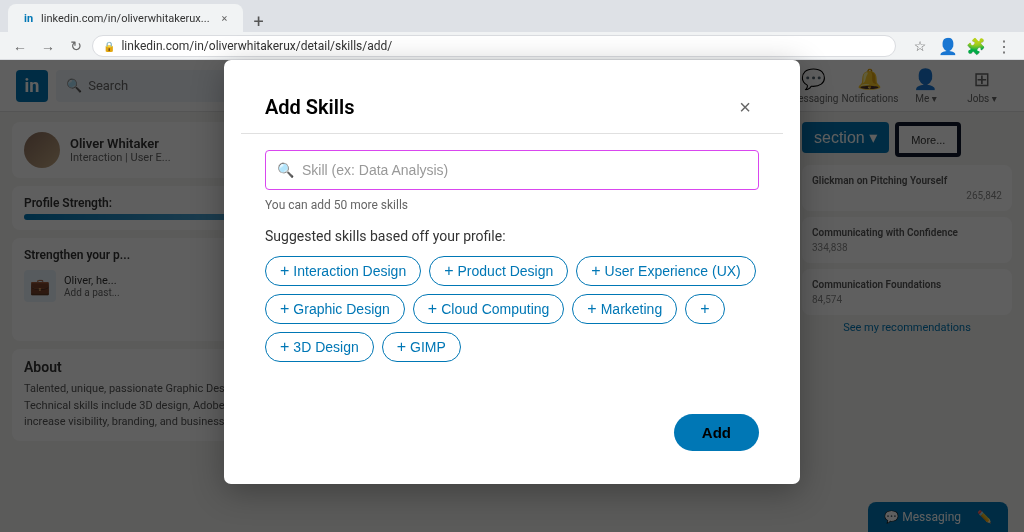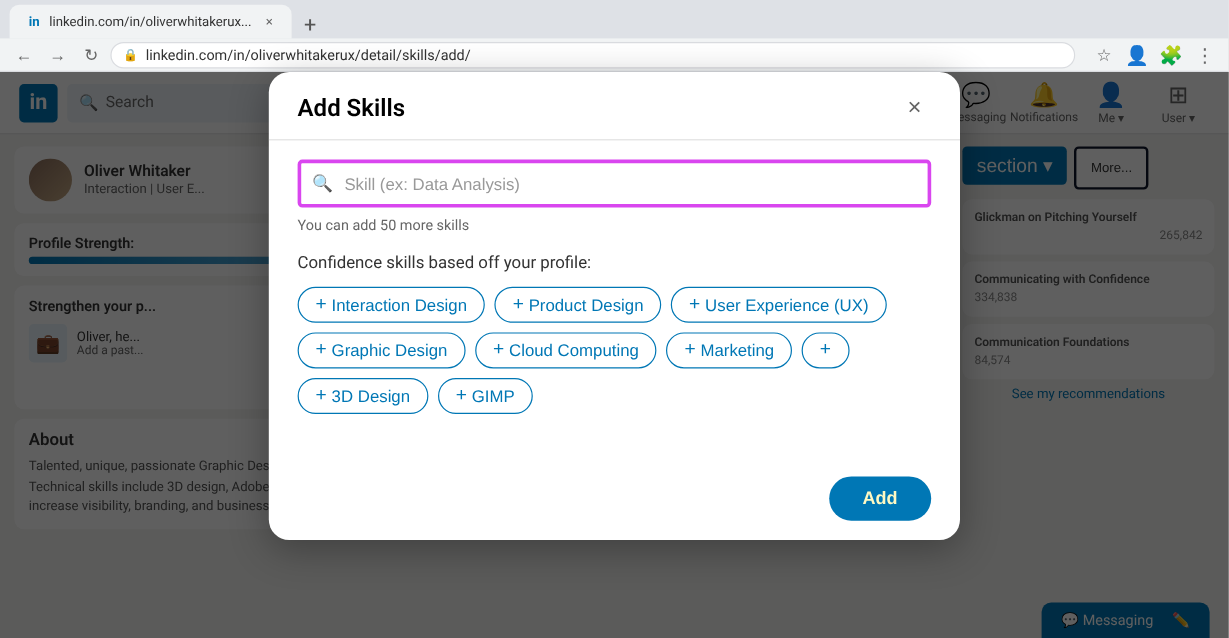--- a/index.html
+++ b/index.html
@@ -127,21 +127,21 @@
       color: white;
       border: none;
       border-radius: 4px;
       padding: 6px 12px;
       font-size: 16px;
       cursor: pointer;
       margin-bottom: 4px;
     }
     .more-btn {
       background: white;
-      border: 2px solid #0f172a;
+      border: 4px solid #0f172a;
       color: #333;
       border-radius: 4px;
       padding: 6px 12px;
       font-size: 11px;
       cursor: pointer;
     }
 
     
     .overlay {
       position: absolute;
@@ -154,24 +154,24 @@
     }
 
     
     .modal {
       position: absolute;
       top: 60px;
       left: 50%;
       transform: translateX(-50%);
       width: 576px;
       background: white;
-      border-radius: 17px;
+      border-radius: 7px;
       box-shadow: 0 8px 32px rgba(0,0,0,0.3);
       z-index: 20;
-      padding: 0;
+      padding: 17px;
       overflow: hidden;
     }
     .modal-header {
       display: flex;
       align-items: center;
       justify-content: space-between;
       padding: 16px 24px 12px;
       border-bottom: 1px solid #e0e0e0;
     }
     .modal-title {
@@ -201,21 +201,21 @@
       position: absolute;
       left: 12px;
       top: 50%;
       transform: translateY(-50%);
       color: #666;
       font-size: 14px;
     }
     .skill-search-input {
       width: 100%;
       height: 40px;
-      border: 3px solid #d946ef;
+      border: 1px solid #d946ef;
       border-radius: 4px;
       padding: 0 12px 0 36px;
       font-size: 14px;
       color: #333;
       outline: none;
     }
     .skill-search-input::placeholder { color: #999; }
     .add-count-text {
       font-size: 12px;
       color: #666;
@@ -254,21 +254,21 @@
       line-height: 1;
     }
 
     .modal-footer {
       display: flex;
       justify-content: flex-end;
       padding: 12px 24px 16px;
     }
     .add-button {
       background: #0077b5;
-      color: #fef9c3;
+      color: #000000;
       border: none;
       border-radius: 20px;
       padding: 10px 28px;
       font-size: 15px;
       font-weight: 600;
       cursor: pointer;
     }
 
     
     .bg-profile-card {
@@ -363,21 +363,21 @@
       <div class="li-nav-icon">
           <span class="icon-sym">🔔</span>
           <span>Notifications</span>
         </div>
       <div class="li-nav-icon" style="position:relative;">
         <span class="icon-sym">👤</span>
           <span>Me ▾</span>
       </div>
       <div class="li-nav-icon">
           <span class="icon-sym">⊞</span>
-          <span>User ▾</span>
+          <span>Jobs ▾</span>
         </div>
     </div>
   </div>
 
   <div style="padding:10px 12px; display:flex; gap:10px;">
 
     <div style="flex:1;">
       <div class="bg-profile-card">
         <div class="bg-avatar">
             <div class="bg-avatar-img"></div>
@@ -447,21 +447,21 @@
     <span class="modal-title">Add Skills</span>
     <button class="modal-close">×</button>
   </div>
 
   <div class="modal-body">
     <div class="skill-search-wrap">
       <span class="skill-search-icon">🔍</span>
       <input class="skill-search-input" type="text" placeholder="Skill (ex: Data Analysis)" style="">
     </div>
     <div class="add-count-text">You can add 50 more skills</div>
-    <div class="suggested-label">Confidence skills based off your profile:</div>
+    <div class="suggested-label">Suggested skills based off your profile:</div>
 
     <div class="skill-chips">
     <button class="skill-chip">
           <span class="chip-plus">+</span>
           <span>Interaction Design</span>
         </button>
         <button class="skill-chip">
           <span class="chip-plus">+</span>
           <span>Product Design</span>
         </button>

